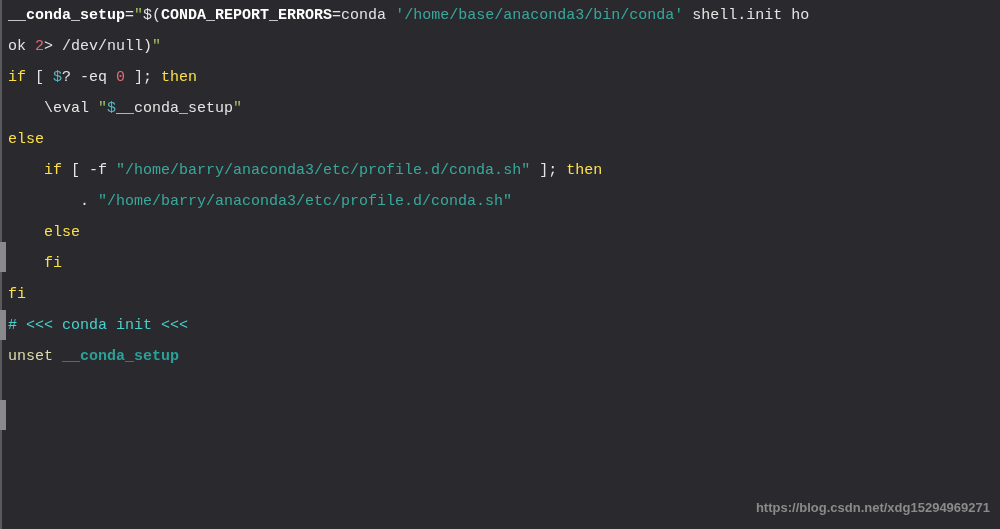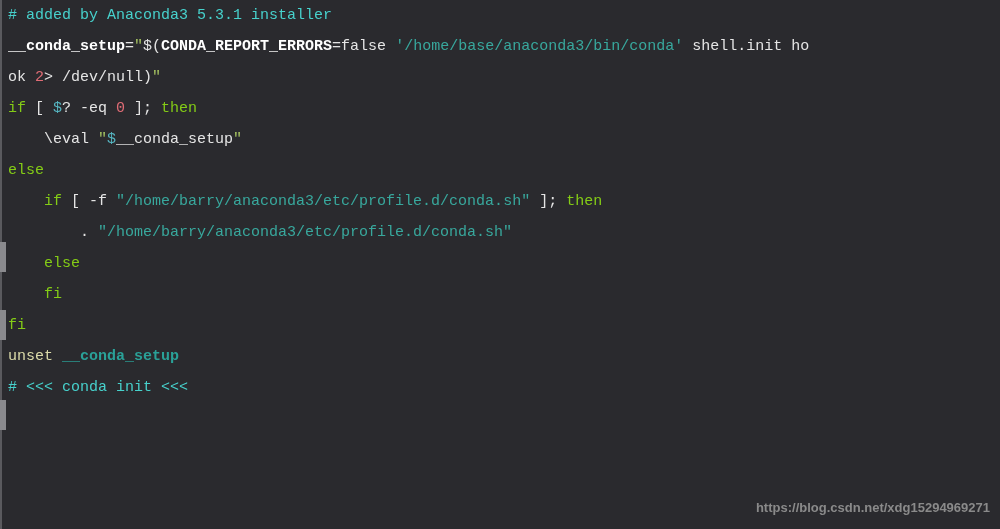--- a/index.html
+++ b/index.html
@@ -18,21 +18,21 @@
       position: relative;
     }
     .editor {
       padding: 0 8px;
       color: #c5c5c5;
     }
     .line {
       white-space: pre;
     }
     .comment { color: #47d1cc; }
-    .kw { color: #84cc16; }
+    .kw { color: #fde047; }
     .var-def-teal { color: #2aa198; font-weight: bold; }
     .str { color: #a5c261; }
     .str-teal { color: #38a89d; }
     .num { color: #e06c75; }
     .fn { color: #dcdcaa; }
     .white { color: #e5e5e5; }
     .bold-white { color: #ffffff; font-weight: bold; }
     .dollar { color: #56b6c2; }
     .watermark {
       position: absolute;
@@ -64,28 +64,27 @@
   </style>
 </head>
 <body>
 
 <div class="gutter-line"></div>
 <div class="gutter-mark gm1"></div>
 <div class="gutter-mark gm2"></div>
 <div class="gutter-mark gm3"></div>
 
 <div class="editor">
-  <div class="line"><span class="comment"># added by Anaconda3 5.3.1 installer</span></div>
-  <div class="line"><span class="bold-white">__conda_setup</span><span class="white">=</span><span class="str">"</span><span class="white">$(</span><span class="bold-white">CONDA_REPORT_ERRORS</span><span class="white">=false </span><span class="str-teal">'/home/base/anaconda3/bin/conda'</span><span class="white"> shell.init ho</span></div>
+  <div class="line"><span class="bold-white">__conda_setup</span><span class="white">=</span><span class="str">"</span><span class="white">$(</span><span class="bold-white">CONDA_REPORT_ERRORS</span><span class="white">=conda </span><span class="str-teal">'/home/base/anaconda3/bin/conda'</span><span class="white"> shell.init ho</span></div>
   <div class="line"><span class="white">ok </span><span class="num">2</span><span class="white">&gt; </span><span class="white">/dev/null</span><span class="white">)</span><span class="str">"</span></div>
   <div class="line"><span class="kw">if</span><span class="white"> [ </span><span class="dollar">$</span><span class="white">?</span><span class="white"> -eq </span><span class="num">0</span><span class="white"> ]; </span><span class="kw">then</span></div>
   <div class="line"><span>    </span><span class="white">\eval </span><span class="str">"</span><span class="dollar">$</span><span class="white">__conda_setup</span><span class="str">"</span></div>
   <div class="line"><span class="kw">else</span></div>
   <div class="line"><span>    </span><span class="kw">if</span><span class="white"> [ </span><span class="white">-f </span><span class="str-teal">"/home/barry/anaconda3/etc/profile.d/conda.sh"</span><span class="white"> ]; </span><span class="kw">then</span></div>
   <div class="line"><span>        </span><span class="white">. </span><span class="str-teal">"/home/barry/anaconda3/etc/profile.d/conda.sh"</span></div>
   <div class="line"><span>    </span><span class="kw">else</span></div>
   <div class="line"><span>    </span><span class="kw">fi</span></div>
   <div class="line"><span class="kw">fi</span></div>
+  <div class="line"><span class="comment"># &lt;&lt;&lt; conda init &lt;&lt;&lt;</span></div>
   <div class="line"><span class="fn">unset </span><span class="var-def-teal">__conda_setup</span></div>
-  <div class="line"><span class="comment"># &lt;&lt;&lt; conda init &lt;&lt;&lt;</span></div>
 </div>
 
 <div class="watermark">https://blog.csdn.net/xdg15294969271</div>
 
 </body></html>

